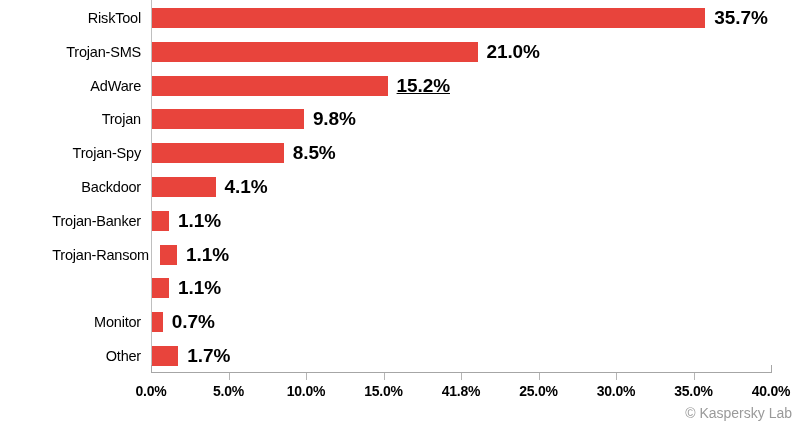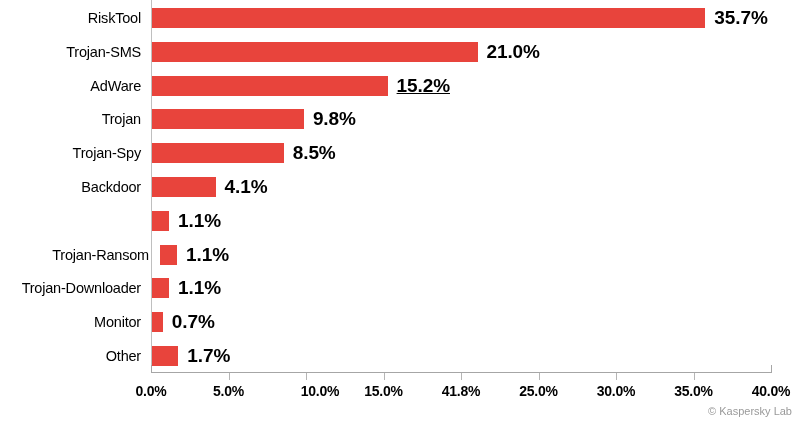--- a/index.html
+++ b/index.html
@@ -121,21 +121,21 @@
     color: #000000;
     white-space: nowrap;
     letter-spacing: -0.2px;
   }
 
   
   .credit {
     position: absolute;
     right: 8px;
     top: 405px;
-    font-size: 11px;
+    font-size: 14px;
     color: #9a9a9a;
     font-family: "Liberation Sans", sans-serif;
     white-space: nowrap;
   }
 </style>
 </head>
 <body>
 
 <div id="chart-root">
 
@@ -164,30 +164,30 @@
         <div class="cat-label">Trojan-Spy</div>
         <div class="bar" style="width: 131.75px; background: rgb(232, 68, 60);"></div>
         <div class="val-label" style="left: 292.75px;">8.5%</div>
       </div>
       <div class="row" style="top: 170px;">
         <div class="cat-label">Backdoor</div>
         <div class="bar" style="width: 63.55px; background: rgb(232, 68, 60);"></div>
         <div class="val-label" style="left: 224.55px;">4.1%</div>
       </div>
       <div class="row" style="top: 203.8px;">
+        <div class="cat-label">Trojan-Banker</div>
         <div class="bar" style="width: 17.05px; background: rgb(232, 68, 60);"></div>
         <div class="val-label" style="left: 178.05px;">1.1%</div>
       </div>
       <div class="row" style="top: 237.6px; margin-left: 8px;">
         <div class="cat-label">Trojan-Ransom</div>
         <div class="bar" style="width: 17.05px; background: rgb(232, 68, 60);"></div>
         <div class="val-label" style="left: 178.05px;">1.1%</div>
       </div>
       <div class="row" style="top: 271.4px;">
-        <div class="cat-label">Trojan-Downloader</div>
         <div class="bar" style="width: 17.05px; background: rgb(232, 68, 60);"></div>
         <div class="val-label" style="left: 178.05px;">1.1%</div>
       </div>
       <div class="row" style="top: 305.2px;">
         <div class="cat-label">Monitor</div>
         <div class="bar" style="width: 10.85px; background: rgb(232, 68, 60);"></div>
         <div class="val-label" style="left: 171.85px;">0.7%</div>
       </div>
       <div class="row" style="top: 339px;">
         <div class="cat-label">Other</div>
@@ -199,21 +199,21 @@
   <div class="axis-line-y"></div>
   <div class="axis-line-x"></div>
   <div class="axis-cap-left"></div>
   <div class="axis-cap-right"></div>
 
   <div id="xaxis-layer">
       <div class="xtick-label" style="left: 151px;">0.0%</div>
       <div class="tick" style="left: 228.5px;"></div>
       <div class="xtick-label" style="left: 228.5px;">5.0%</div>
       <div class="tick" style="left: 306px;"></div>
-      <div class="xtick-label" style="left: 320px;">10.0%</div>
+      <div class="xtick-label" style="left: 306px;">10.0%</div>
       <div class="tick" style="left: 383.5px;"></div>
       <div class="xtick-label" style="left: 383.5px;">15.0%</div>
       <div class="tick" style="left: 461px;"></div>
       <div class="xtick-label" style="left: 461px;">41.8%</div>
       <div class="tick" style="left: 538.5px;"></div>
       <div class="xtick-label" style="left: 538.5px;">25.0%</div>
       <div class="tick" style="left: 616px;"></div>
       <div class="xtick-label" style="left: 616px;">30.0%</div>
       <div class="tick" style="left: 693.5px;"></div>
       <div class="xtick-label" style="left: 693.5px;">35.0%</div>

